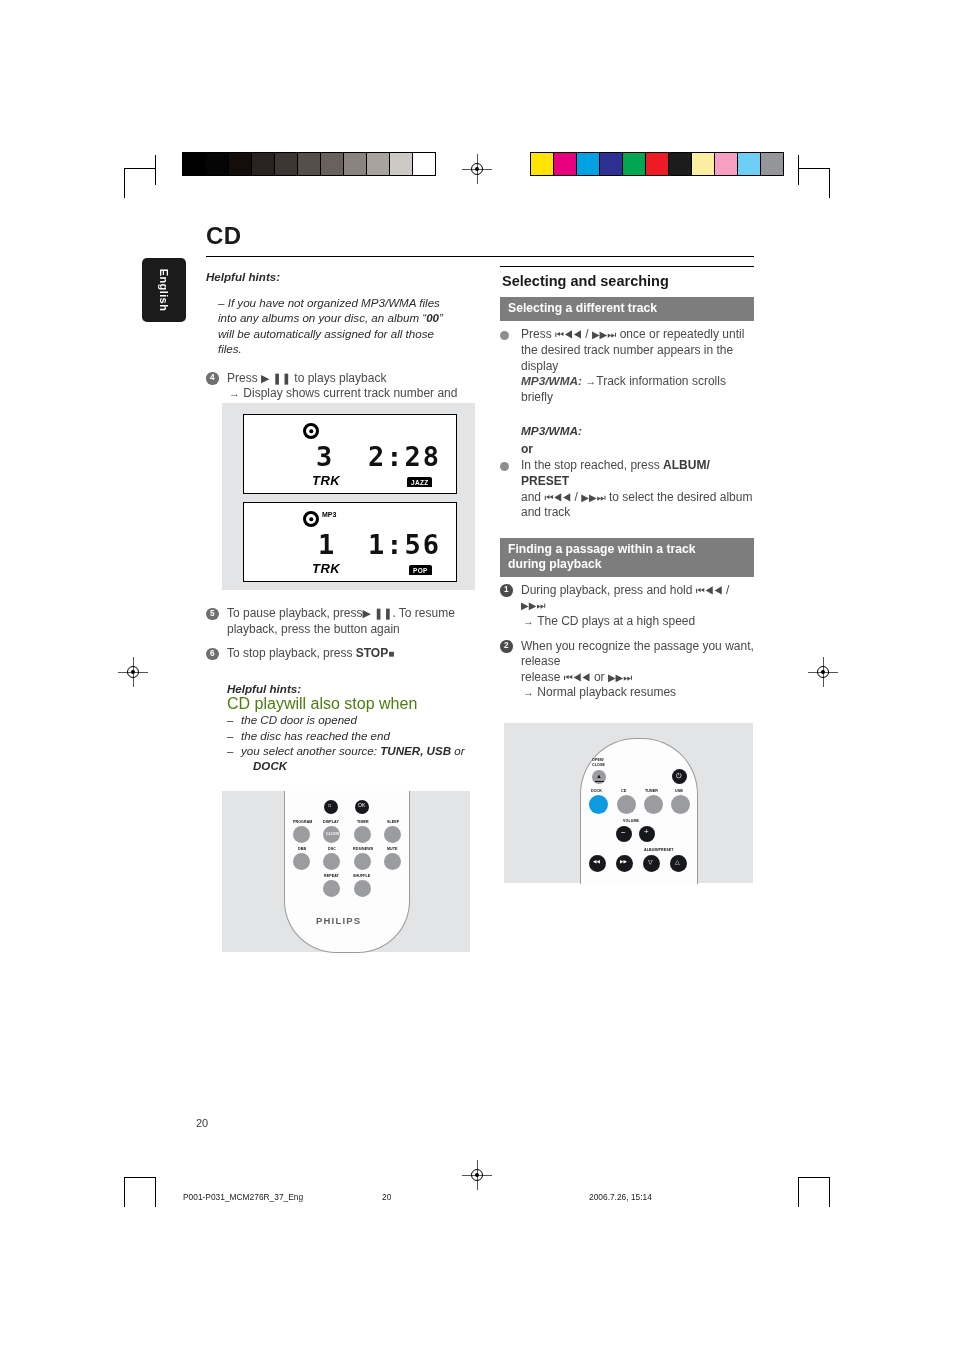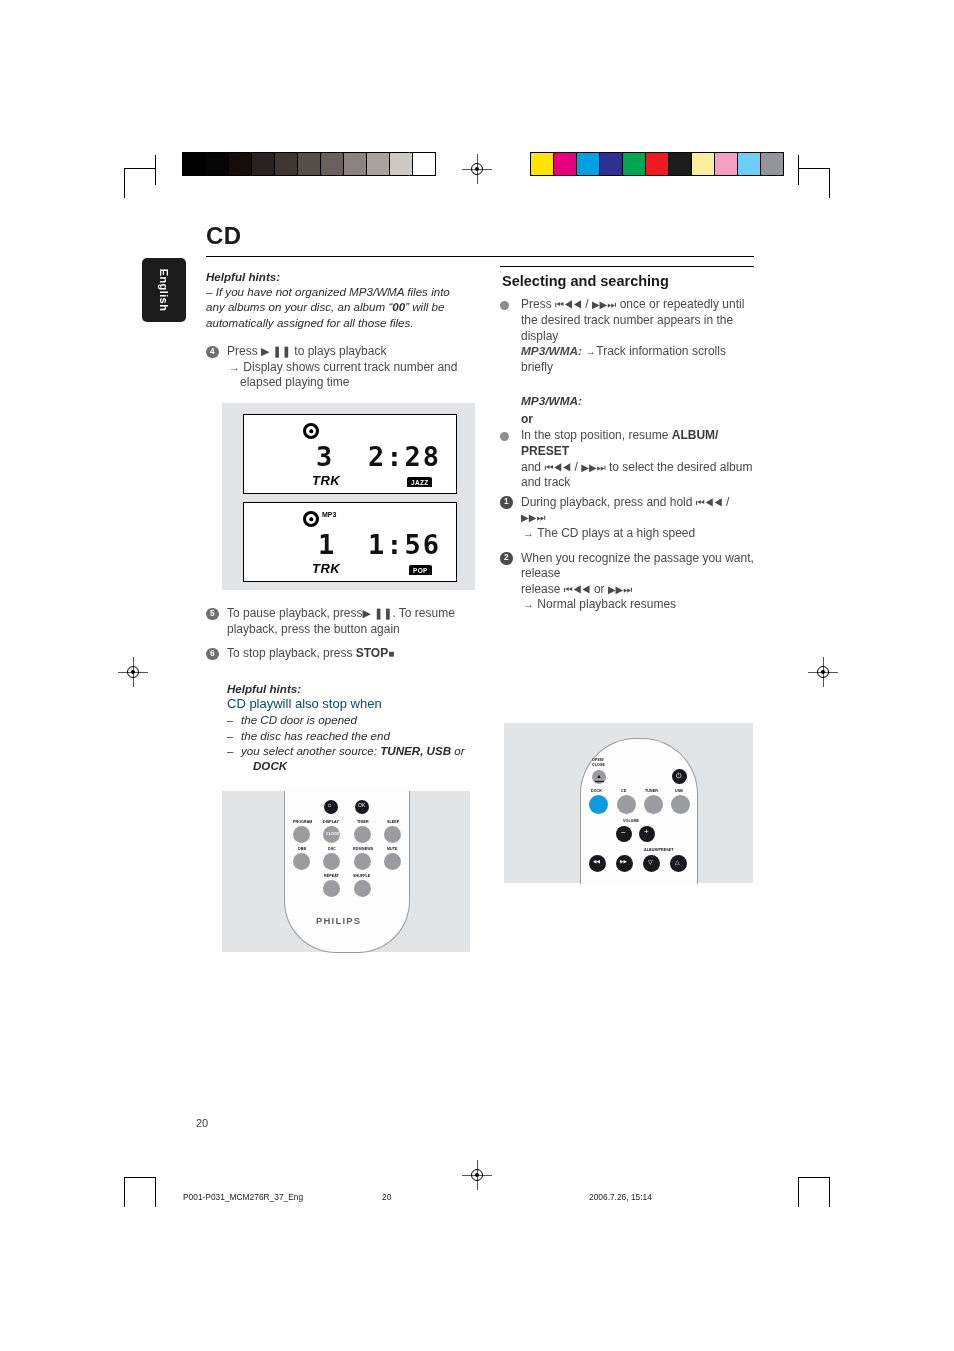--- a/index.html
+++ b/index.html
@@ -100,21 +100,21 @@
     font-weight: bold;
     font-size: 11.6px;
     color: #2b2b2b;
     margin: 0 0 1px 0;
   }
   .hint-line {
     font-style: italic;
     font-size: 11.6px;
     line-height: 15.4px;
     color: #2b2b2b;
-    margin: 0;
+    margin: 12px;
   }
   .hint-list {
     margin: 0; padding: 0; list-style: none;
   }
   .hint-list li {
     font-style: italic;
     font-size: 11.6px;
     line-height: 15.4px;
     color: #2b2b2b;
     padding-left: 14px;
@@ -418,21 +418,21 @@
   </div>
 
   <div class="step" style="margin-top:9px;">
     <span class="num">6</span>
     <span>To stop playback, press</span>
     <span class="strong-lbl">STOP</span><span style="font-size:10px;">■</span>
   </div>
 
   <div style="margin-top:20px; margin-left:21px;">
     <p class="hint-head">Helpful hints:</p>
-    <p style="font-size:13px; line-height:15.4px; margin:0 0 1px 0; color:#0c4a6e;">CD playwill also stop when</p>
+    <p style="font-size:16px; line-height:15.4px; margin:0 0 1px 0; color:#4d7c0f;">CD playwill also stop when</p>
     <ul class="hint-list">
       <li>
         <span class="dash">–</span>
         <span>the CD door is opened</span>
       </li>
       <li>
         <span class="dash">–</span>
         <span>the disc has reached the end</span>
       </li>
       <li>
@@ -480,20 +480,21 @@
     <div class="rc-btn" style="left:69px; top:89px; width:17px; height:17px;"></div>
 
     <div class="rc-brand" style="left:31px; top:124px;">PHILIPS</div>
   </div>
 </div>
 
 <div class="col-right">
   <div class="sec-rule"></div>
   <div class="sec-title">Selecting and searching</div>
 
+  <div class="bar">Selecting a different track</div>
 
   <div class="step" style="margin-top:4px;">
     <span class="bullet"></span>
     <span>Press</span>
     <span style="font-size:10px;">⏮◀◀</span>
     <span>/</span>
     <span style="font-size:10px;">▶▶⏭</span>
     <span>once or repeatedly until the desired track number appears in the display</span>
     <br>
     <span class="bi" style="font-size:11.8px;">MP3/WMA:</span>
@@ -502,30 +503,34 @@
 
   <div style="margin-top:16px; margin-left:21px;">
     <span class="bi" style="font-size:11.8px;">MP3/WMA:</span>
   </div>
 
 
   <div style="margin-top:3px; margin-left:21px; font-size:12px; font-weight:bold; color:#3a3a3a;">or</div>
 
   <div class="step" style="margin-top:2px;">
     <span class="bullet"></span>
-    <span>In the stop position, resume</span>
+    <span>In the stop reached, press</span>
     <span class="strong-lbl">ALBUM/ PRESET</span>
     <br>
     <span>and</span>
     <span style="font-size:10px;">⏮◀◀</span>
     <span>/</span>
     <span style="font-size:10px;">▶▶⏭</span>
     <span>to  select the desired album and track</span>
   </div>
 
+  <div class="bar" style="margin-top:17px;">
+    <span>Finding a passage within a track</span><br>
+    <span>during playback</span>
+  </div>
 
   <div class="step" style="margin-top:4px;">
     <span class="num dark">1</span>
     <span>During playback, press and hold</span>
     <span style="font-size:10px;">⏮◀◀</span>
     <span>/</span>
     <span style="font-size:10px;">▶▶⏭</span>
     <span class="sub">
       <span class="arrow">→</span>
       <span>The CD plays at a high speed</span>

